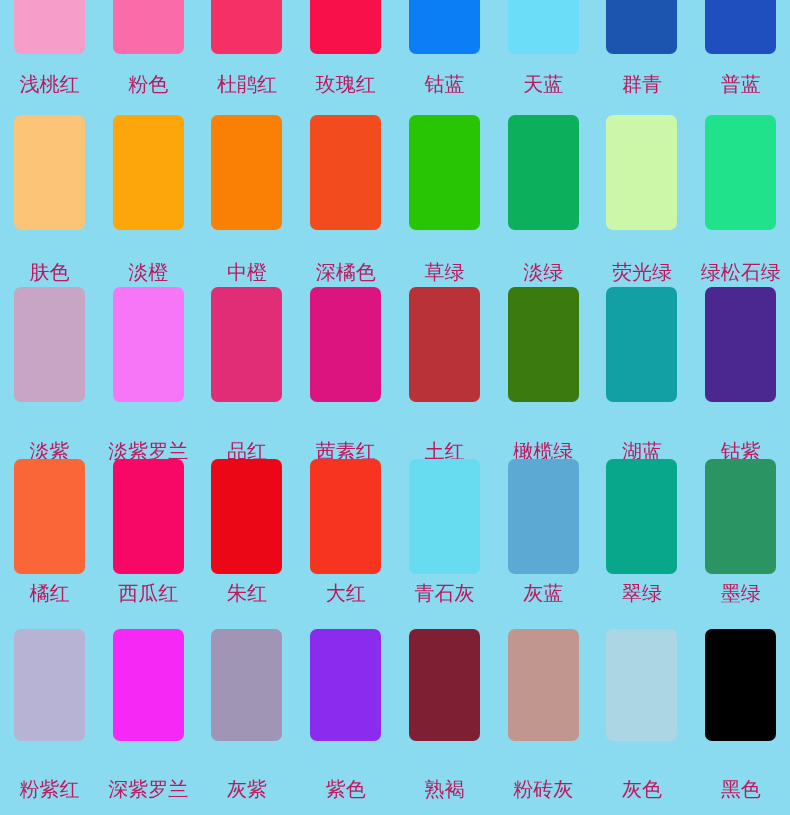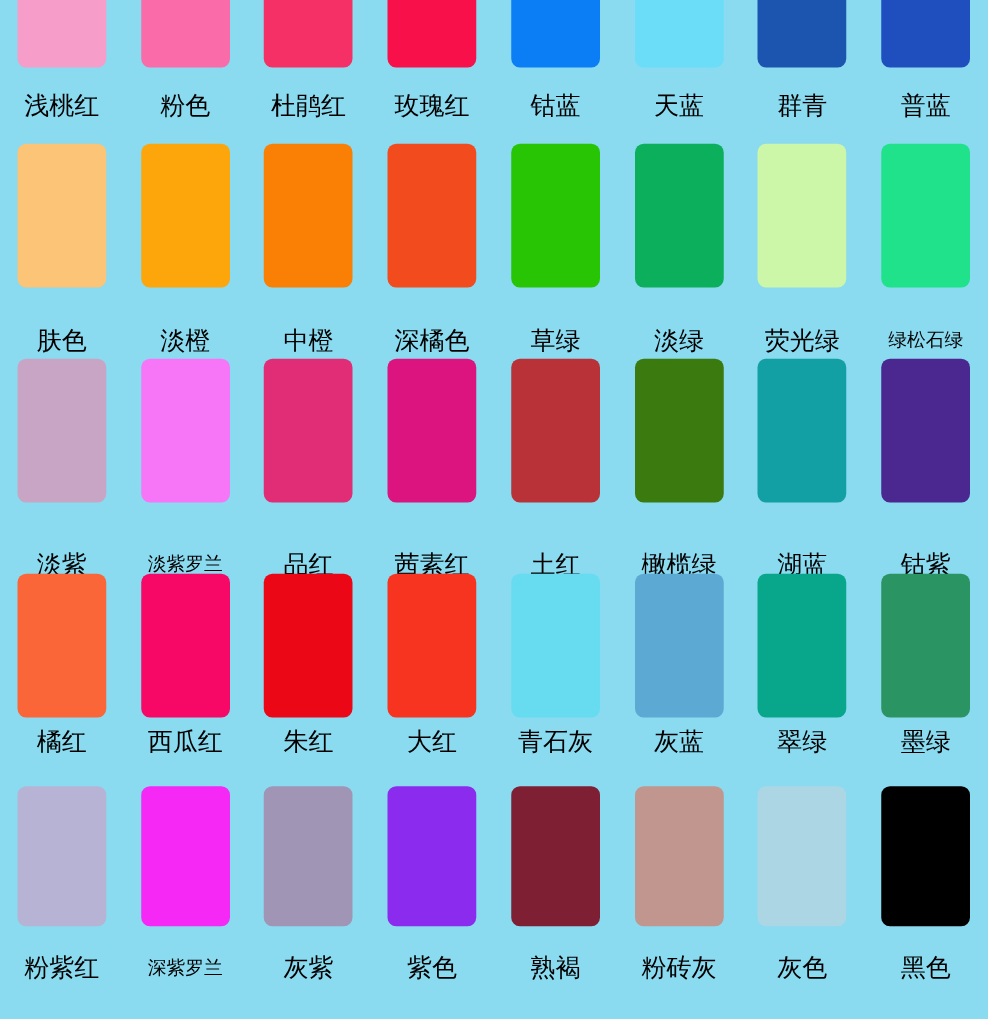--- a/index.html
+++ b/index.html
@@ -43,32 +43,32 @@
   }
   .row-1 .swatch { height: 54px; margin-top: 0; border-radius: 0 0 7px 7px; }
   .row-2 .swatch { height: 115px; margin-top: 10px; }
   .row-3 .swatch { height: 115px; margin-top: 10px; }
   .row-4 .swatch { height: 115px; margin-top: 10px; }
   .row-5 .swatch { height: 112px; margin-top: 10px; }
 
   .label {
     font-size: 20px;
     line-height: 24px;
-    color: #000000;
+    color: #be185d;
     text-align: center;
     white-space: nowrap;
     letter-spacing: 0px;
   }
   .row-1 .label { margin-top: 18px; }
   .row-2 .label { margin-top: 30px; }
   .row-3 .label { margin-top: 37px; }
   .row-4 .label { margin-top: 7px; }
-  .row-5 .label { margin-top: 21px; }
-
-  .label.wide { font-size: 15px; }
+  .row-5 .label { margin-top: 36px; }
+
+  .label.wide { font-size: 20px; }
 </style>
 </head>
 <body>
 
 <div id="palette">
     <div class="row row-1">
       <div class="cell">
         <div class="swatch" style="background: rgb(246, 157, 201);"></div>
         <div class="label">浅桃红</div>
       </div>

